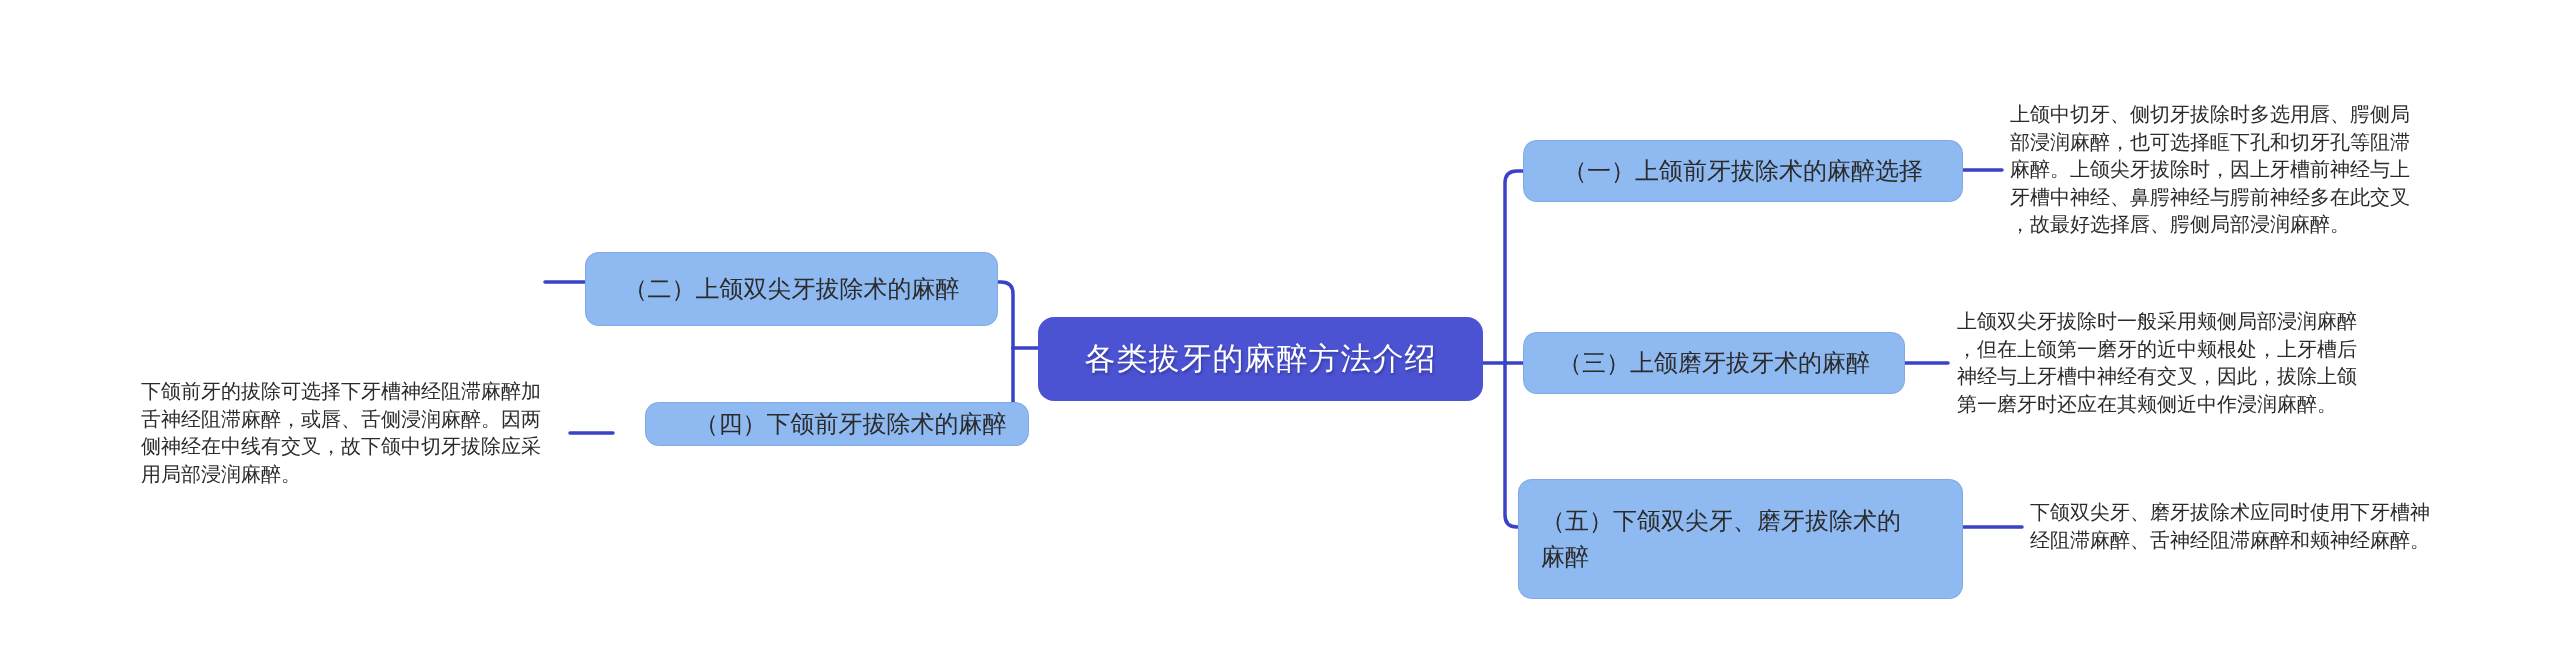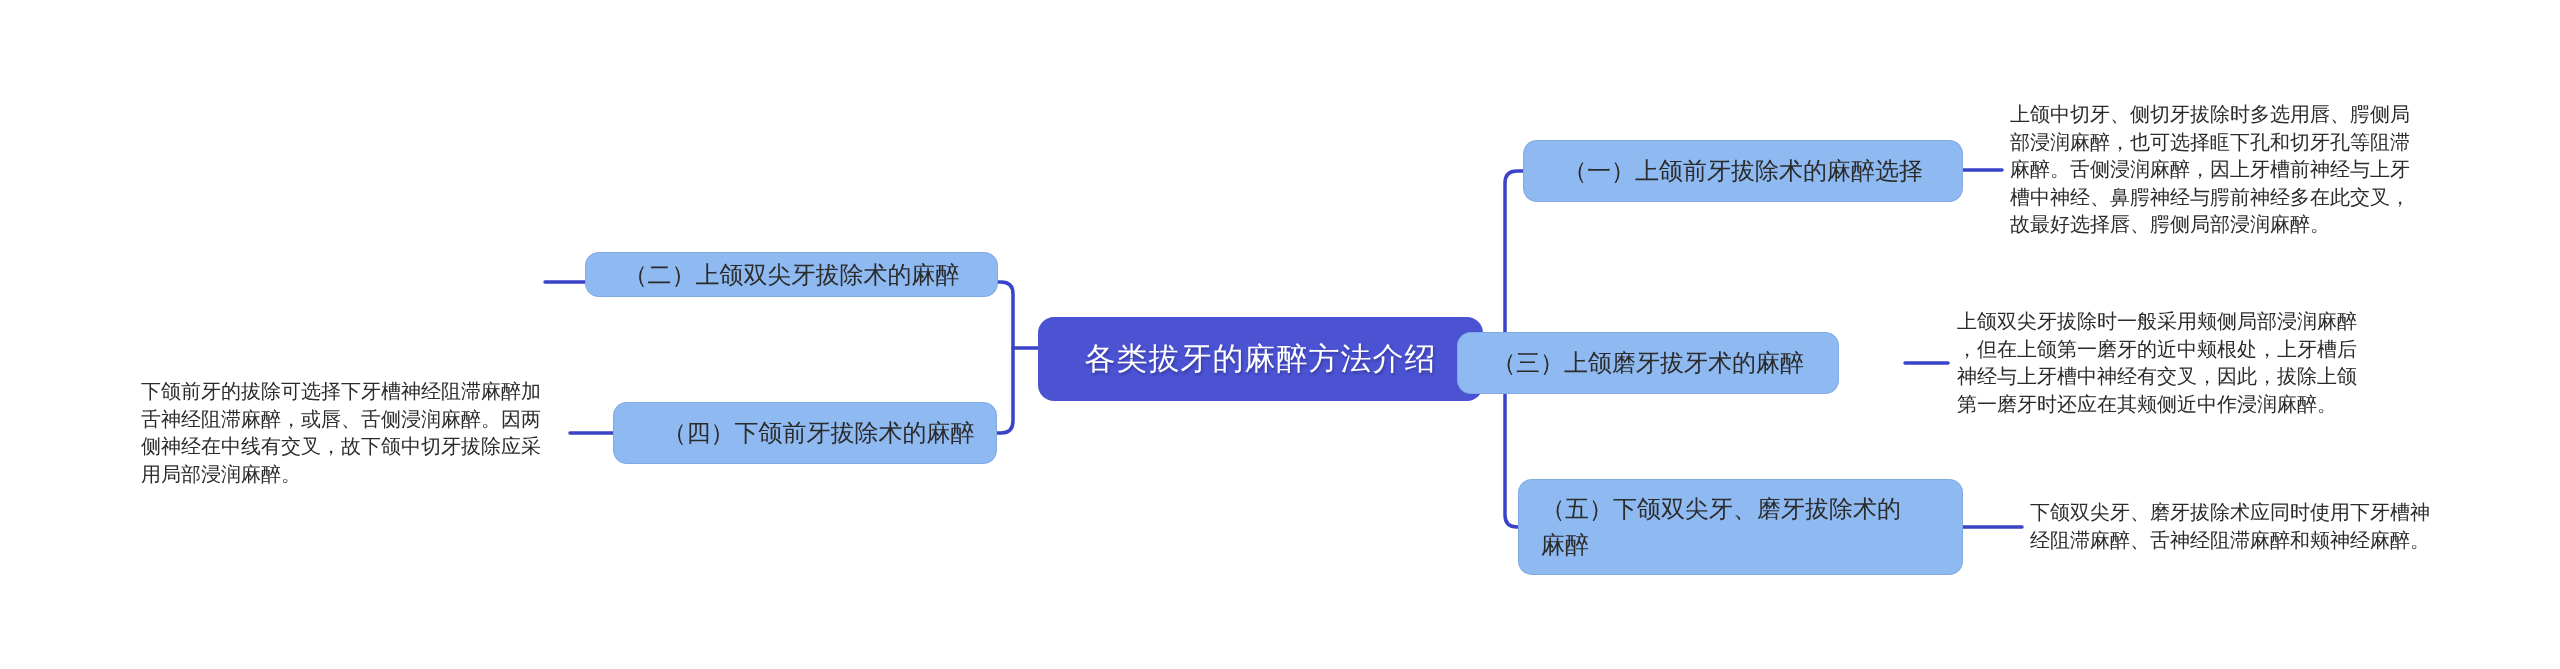--- a/index.html
+++ b/index.html
@@ -54,25 +54,25 @@
     <path d="M1038 348 L1013 348"></path>
     <path d="M1013 348 L1013 294 Q1013 282 1001 282 L998 282"></path>
     <path d="M1013 348 L1013 421 Q1013 433 1001 433 L997 433"></path>
     <path d="M545 282 L585 282"></path>
     <path d="M570 433 L613 433"></path>
   </svg>
 
   <div class="root" style="left:1038px; top:317px; width:445px; height:84px;">各类拔牙的麻醉方法介绍</div>
 
   <div class="branch" style="left:1523px; top:140px; width:440px; height:62px;font-family:Liberation Serif, serif;">（一）上颌前牙拔除术的麻醉选择</div>
-  <div class="branch" style="left:1457px; top:332px; width:382px; height:62px;">（三）上颌磨牙拔牙术的麻醉</div>
-  <div class="branch left-align" style="left:1518px; top:479px; width:445px; height:96px;">（五）下颌双尖牙、磨牙拔除术的
+  <div class="branch" style="left:1523px; top:332px; width:382px; height:62px;">（三）上颌磨牙拔牙术的麻醉</div>
+  <div class="branch left-align" style="left:1518px; top:479px; width:445px; height:120px;">（五）下颌双尖牙、磨牙拔除术的
 麻醉</div>
 
-  <div class="branch" style="left:585px; top:252px; width:413px; height:45px;">（二）上颌双尖牙拔除术的麻醉</div>
-  <div class="branch" style="left:613px; top:402px; width:384px; height:62px;padding-left:27px;">（四）下颌前牙拔除术的麻醉</div>
+  <div class="branch" style="left:585px; top:252px; width:413px; height:74px;">（二）上颌双尖牙拔除术的麻醉</div>
+  <div class="branch" style="left:645px; top:402px; width:384px; height:44px;padding-left:27px;">（四）下颌前牙拔除术的麻醉</div>
 
-  <div class="note" style="left:2010px; top:101px; width:408px;">上颌中切牙、侧切牙拔除时多选用唇、腭侧局部浸润麻醉，也可选择眶下孔和切牙孔等阻滞麻醉。舌侧浸润麻醉，因上牙槽前神经与上牙槽中神经、鼻腭神经与腭前神经多在此交叉，故最好选择唇、腭侧局部浸润麻醉。</div>
+  <div class="note" style="left:2010px; top:101px; width:408px;">上颌中切牙、侧切牙拔除时多选用唇、腭侧局部浸润麻醉，也可选择眶下孔和切牙孔等阻滞麻醉。上颌尖牙拔除时，因上牙槽前神经与上牙槽中神经、鼻腭神经与腭前神经多在此交叉，故最好选择唇、腭侧局部浸润麻醉。</div>
   <div class="note" style="left:1957px; top:308px; width:408px;">上颌双尖牙拔除时一般采用颊侧局部浸润麻醉，但在上颌第一磨牙的近中颊根处，上牙槽后神经与上牙槽中神经有交叉，因此，拔除上颌第一磨牙时还应在其颊侧近中作浸润麻醉。</div>
   <div class="note" style="left:128px; top:378px; width:408px;margin-left:13px;">下颌前牙的拔除可选择下牙槽神经阻滞麻醉加舌神经阻滞麻醉，或唇、舌侧浸润麻醉。因两侧神经在中线有交叉，故下颌中切牙拔除应采用局部浸润麻醉。</div>
   <div class="note" style="left:2030px; top:500px; width:408px;font-family:Liberation Mono, monospace;">下颌双尖牙、磨牙拔除术应同时使用下牙槽神经阻滞麻醉、舌神经阻滞麻醉和颊神经麻醉。</div>
 
 </div>
 
 </body></html>

